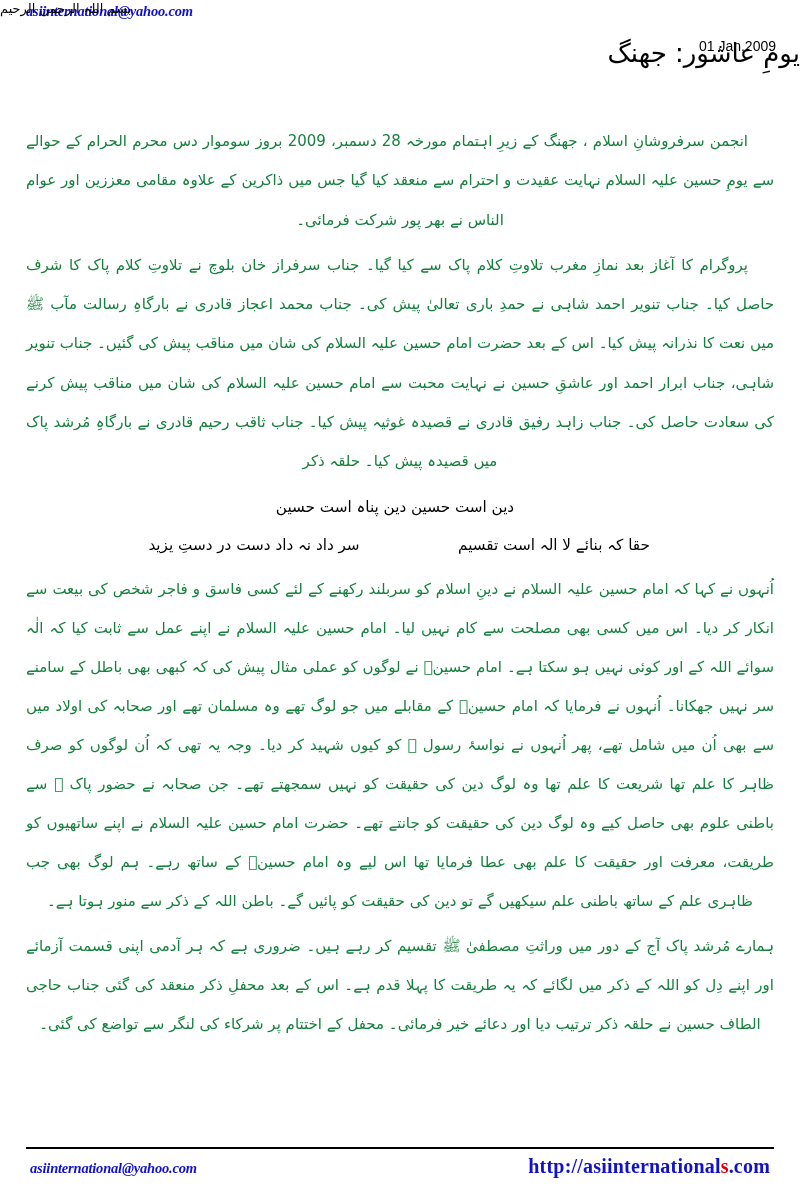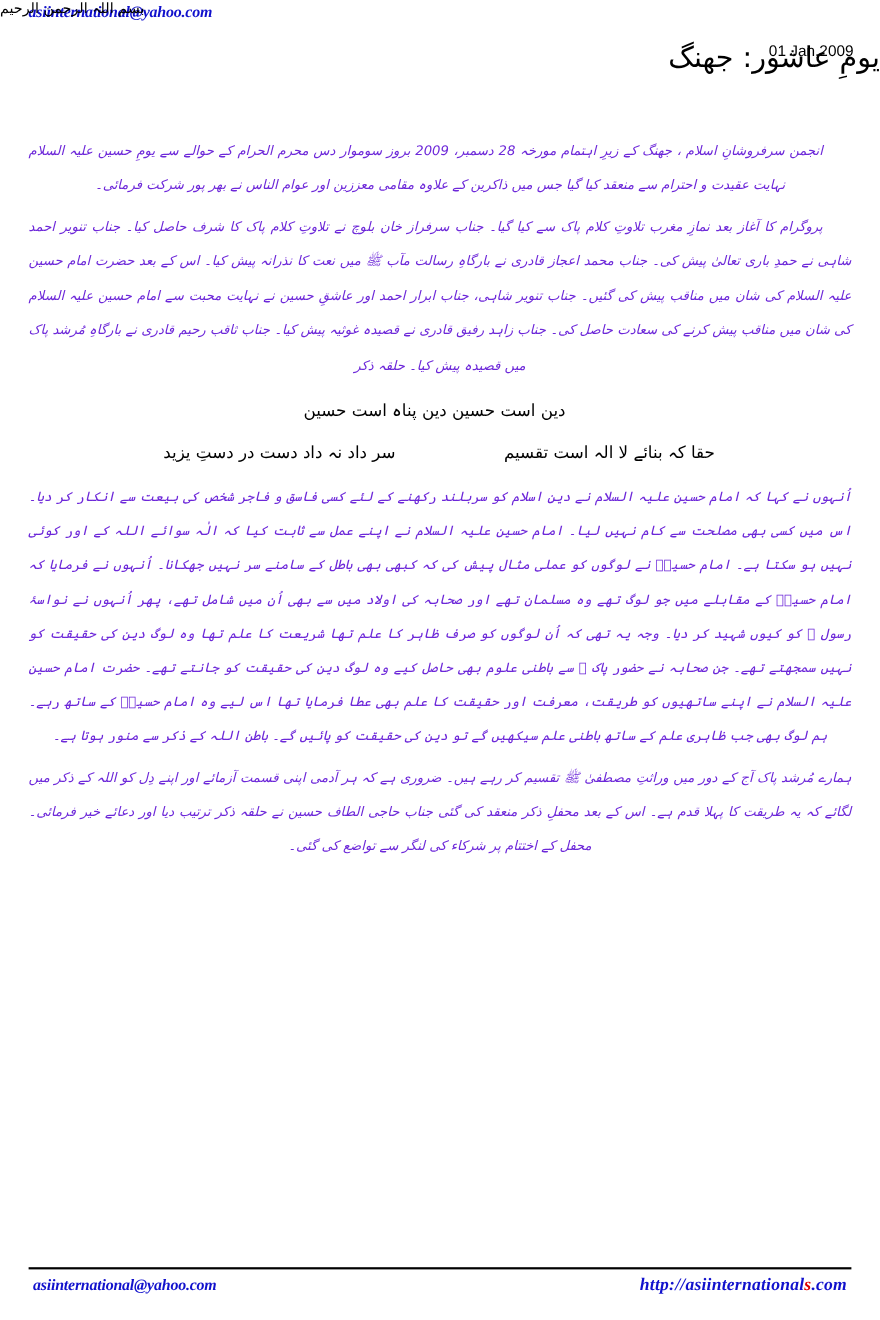--- a/index.html
+++ b/index.html
@@ -75,26 +75,25 @@
     position: relative;
     padding: 0 26px;
     direction: rtl;
     text-align: justify;
     text-align-last: center;
   }
   .para {
     direction: rtl;
     text-align: justify;
     font-family: "DejaVu Sans", sans-serif;
-    font-size: 12px;
+    font-size: 15px;
     line-height: 2.62;
-    color: #6d28d9;
+    color: #15803d;
     margin: 0 0 6px 0;
     text-indent: 26px;
-    font-style: italic;
   }
   .para.first {
     margin-top: 14px;
   }
   .para.tight {
     margin-bottom: 2px;
   }
   .para.big {
     line-height: 2.6;
     text-indent: 0;
@@ -152,23 +151,22 @@
     color: #1111cc;
     font-family: "Liberation Serif", serif;
     font-style: italic;
     font-weight: bold;
     font-size: 14.5px;
     letter-spacing: -0.2px;
     white-space: nowrap;
   }
   .footer-url {
     font-family: "Liberation Serif", serif;
-    font-style: italic;
     font-weight: bold;
-    font-size: 16px;
+    font-size: 20px;
     color: #1111cc;
     letter-spacing: 0.2px;
     white-space: nowrap;
   }
   .footer-url .hl {
     color: #dd0000;
   }
 </style>
 </head>
 <body>

